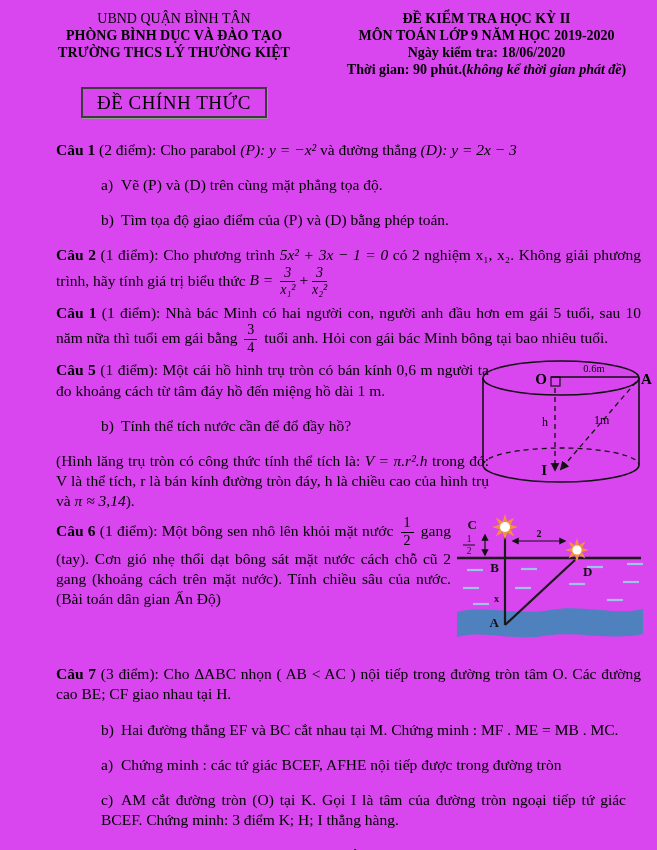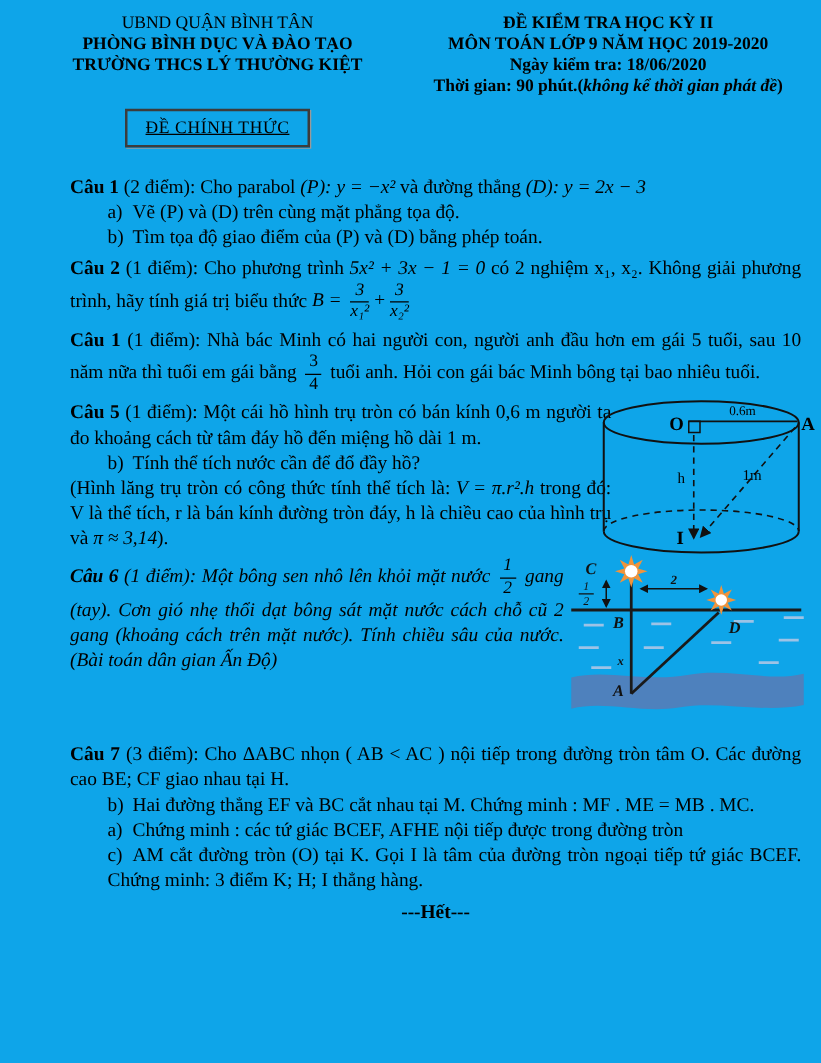--- a/index.html
+++ b/index.html
@@ -1,44 +1,44 @@
 <!DOCTYPE html>
 <html><head>
 <meta charset="utf-8">
 <style>
   html,body { margin:0; padding:0; background:#ffffff; }
   .page {
-    position:relative; width:657px; height:850px; background:#0ea5e9;
+    position:relative; width:657px; height:850px; background:#d946ef;
     font-family:"Liberation Serif","DejaVu Serif",serif; color:#000;
     overflow:hidden;
   }
   
   .header { display:flex; padding:10px 6px 0 26px; }
   .hleft { width:296px; text-align:center; font-size:14px; line-height:17px; }
   .hleft .l1 { font-weight:normal; }
   .hleft .l2, .hleft .l3 { font-weight:bold; }
   .hright { flex:1; text-align:center; font-weight:bold; font-size:14px; line-height:17px; }
   .time-italic { font-style:italic; }
   .boxwrap { text-align:center; margin-top:26px; }
   .official-box {
     display:inline-block; border:2px solid #3c3c3c; box-shadow:1px 1px 0 #9a9a9a;
-    padding:5px 14px; font-size:14px; letter-spacing:0.5px;text-decoration:underline;
+    padding:5px 14px; font-size:19px; letter-spacing:0.5px;
   }
   
   .content { padding:22px 16px 0 56px; font-size:15.5px; line-height:1.3; text-align:justify; }
   .q { margin:0 0 5px 0; position:relative; }
   .qlabel { font-weight:bold; }
-  .item { padding-left:30px; margin:0; }
+  .item { padding-left:30px; margin:15px; }
   .marker { display:inline-block; min-width:20px; }
   .math { font-style:italic;margin-top:16px; }
   .frac { display:inline-block; vertical-align:middle; text-align:center; line-height:1.05; font-size:14px; margin:0 3px; }
   .frac .ftop { display:block; padding:0 3px 1px; border-bottom:1.2px solid #000; }
   .frac .fbot { display:block; padding-top:1px; }
   .q5-block { padding-right:152px; }
-  .q6-block { padding-right:190px; min-height:142px;font-style:italic; }
+  .q6-block { padding-right:190px; min-height:142px; }
   .fig-cyl { position:absolute; top:0; right:-12px; width:172px; height:137px; }
   .fig-lotus { position:absolute; top:-8px; right:-4px; width:190px; height:142px; }
   svg text { font-family:"Liberation Serif","DejaVu Serif",serif; }
   .footer { text-align:center; font-weight:bold; font-size:15.5px; margin-top:4px; }
 </style>
 </head>
 <body>
 
 <div class="page">
 

